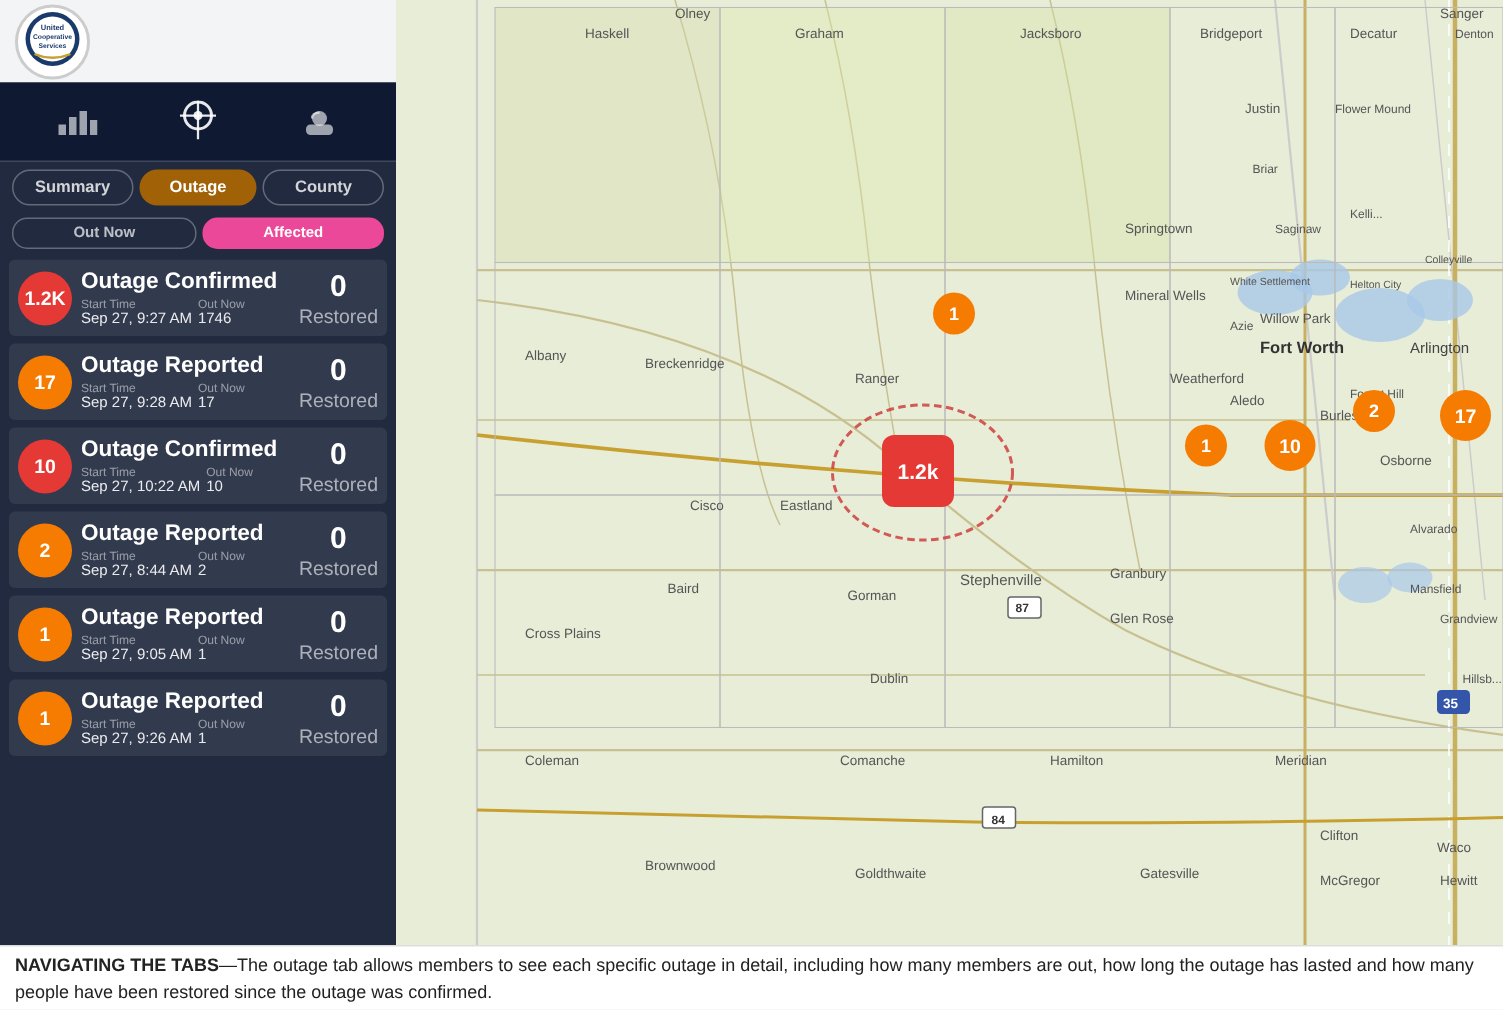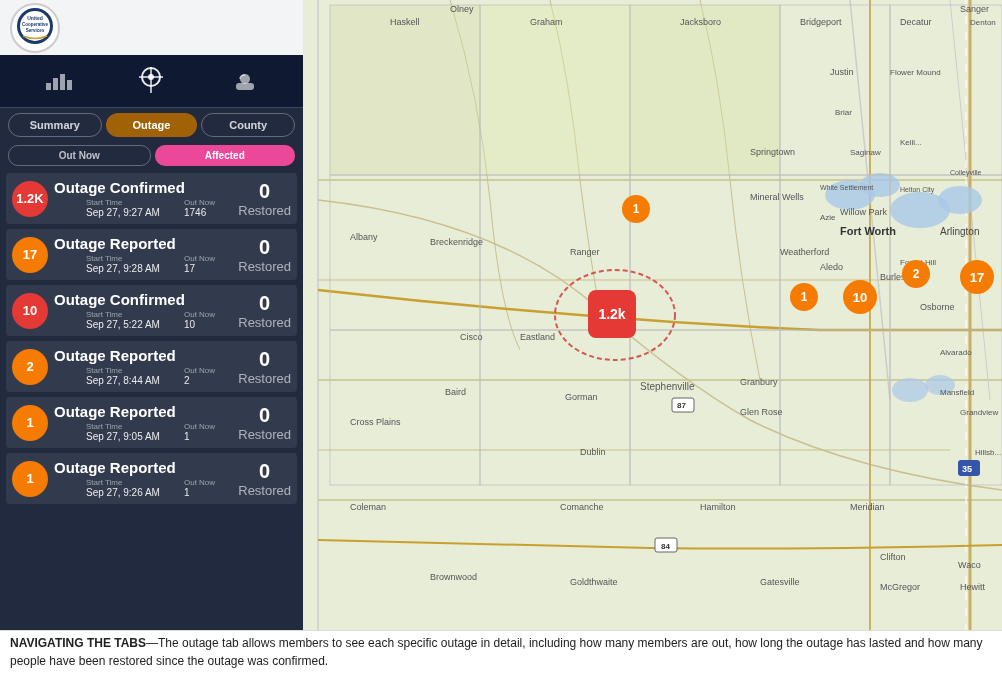--- a/index.html
+++ b/index.html
@@ -24,21 +24,21 @@
 
     .map-svg {
       width: 100%;
       height: 100%;
     }
 
     
     .sidebar {
       position: absolute;
       top: 0; left: 0;
-      width: 303px;
+      width: 264px;
       height: 630px;
       background: rgba(15, 25, 50, 0.92);
       color: #fff;
       z-index: 10;
       display: flex;
       flex-direction: column;
     }
 
     
     .logo-area {
@@ -191,24 +191,23 @@
 
     .outage-type {
       font-size: 15px;
       font-weight: bold;
       color: #fff;
       margin-bottom: 2px;
     }
 
     .outage-meta {
       display: flex;
-      gap: 24px;
+      gap: 4px;
       font-size: 9px;
       color: rgba(255,255,255,0.7);
-      margin-left: 32px;
     }
 
     .meta-col {
       display: flex;
       flex-direction: column;
     }
 
     .meta-label {
       font-size: 8px;
       color: rgba(255,255,255,0.5);
@@ -545,21 +544,21 @@
         </div>
       </div>
 
       <div class="outage-item">
         <div class="outage-badge badge-red">10</div>
         <div class="outage-info">
           <div class="outage-type">Outage Confirmed</div>
           <div class="outage-meta">
             <div class="meta-col">
               <span class="meta-label">Start Time</span>
-              <span class="meta-value">Sep 27, 5:22 AM</span>
+              <span class="meta-value">Sep 27, 10:22 AM</span>
             </div>
             <div class="meta-col">
               <span class="meta-label">Out Now</span>
               <span class="meta-value">10</span>
             </div>
           </div>
         </div>
         <div class="outage-restored">
           <div class="restored-number">0</div>
           <div class="restored-label">Restored</div>

